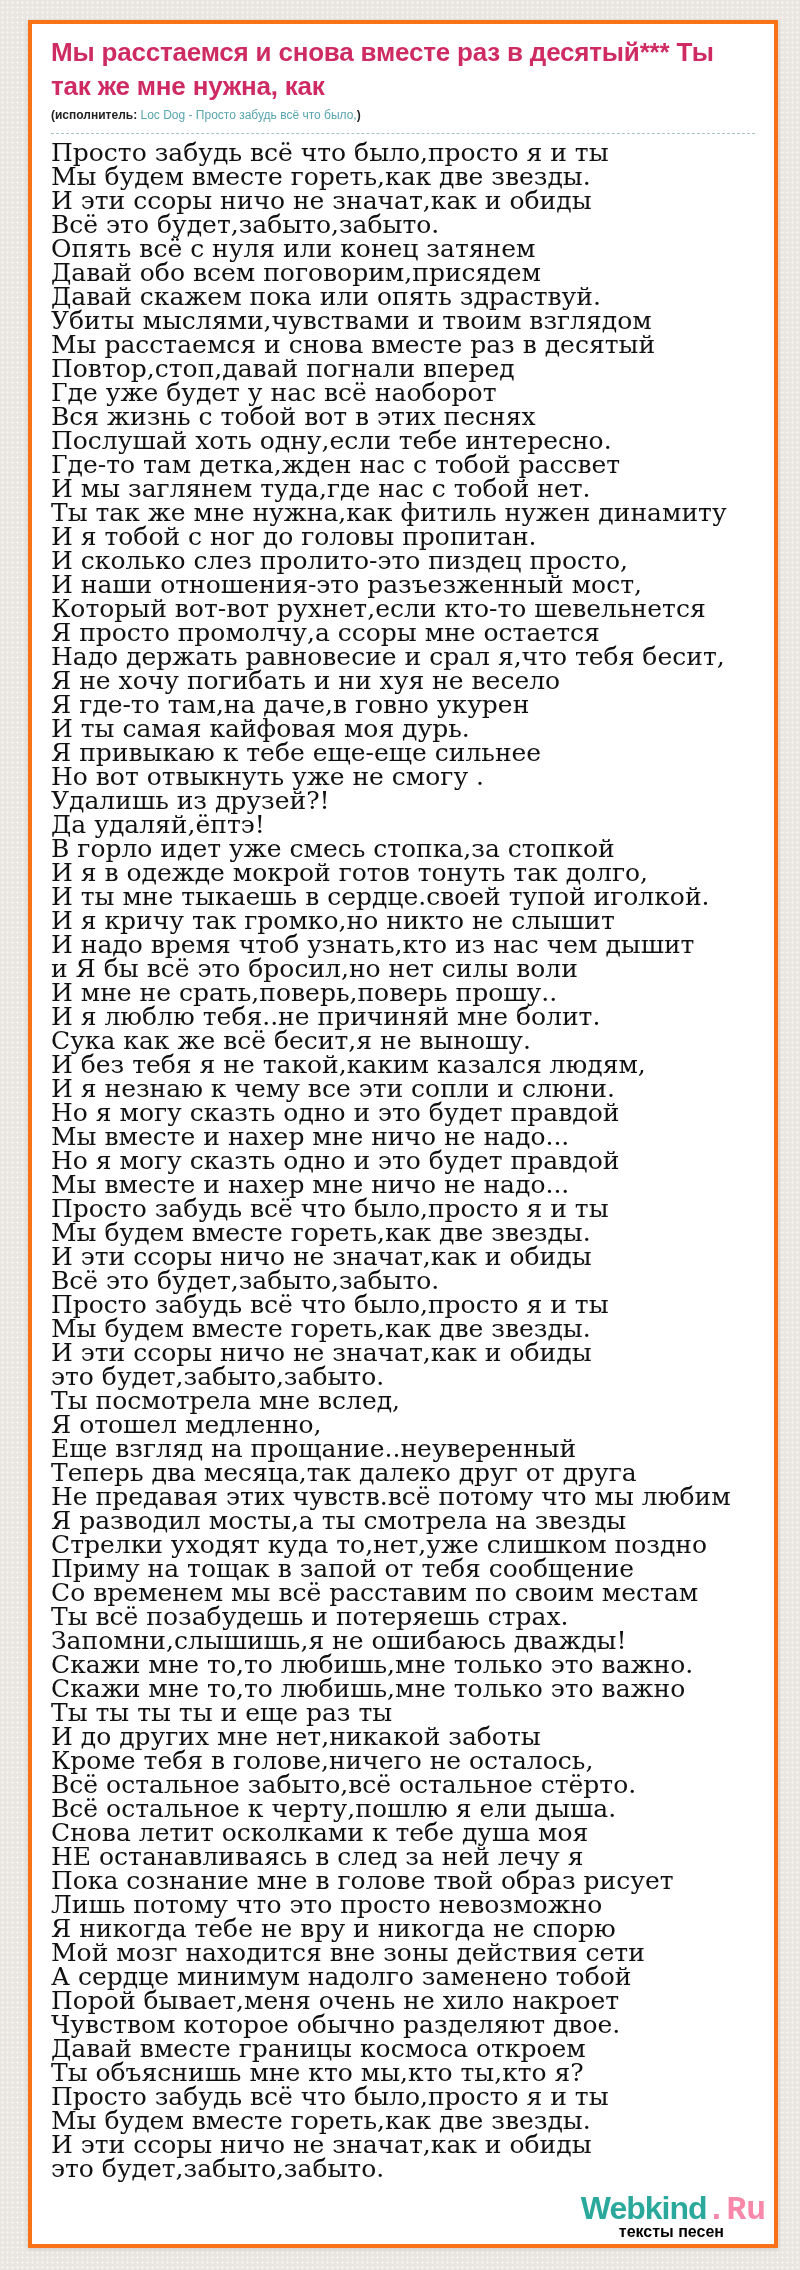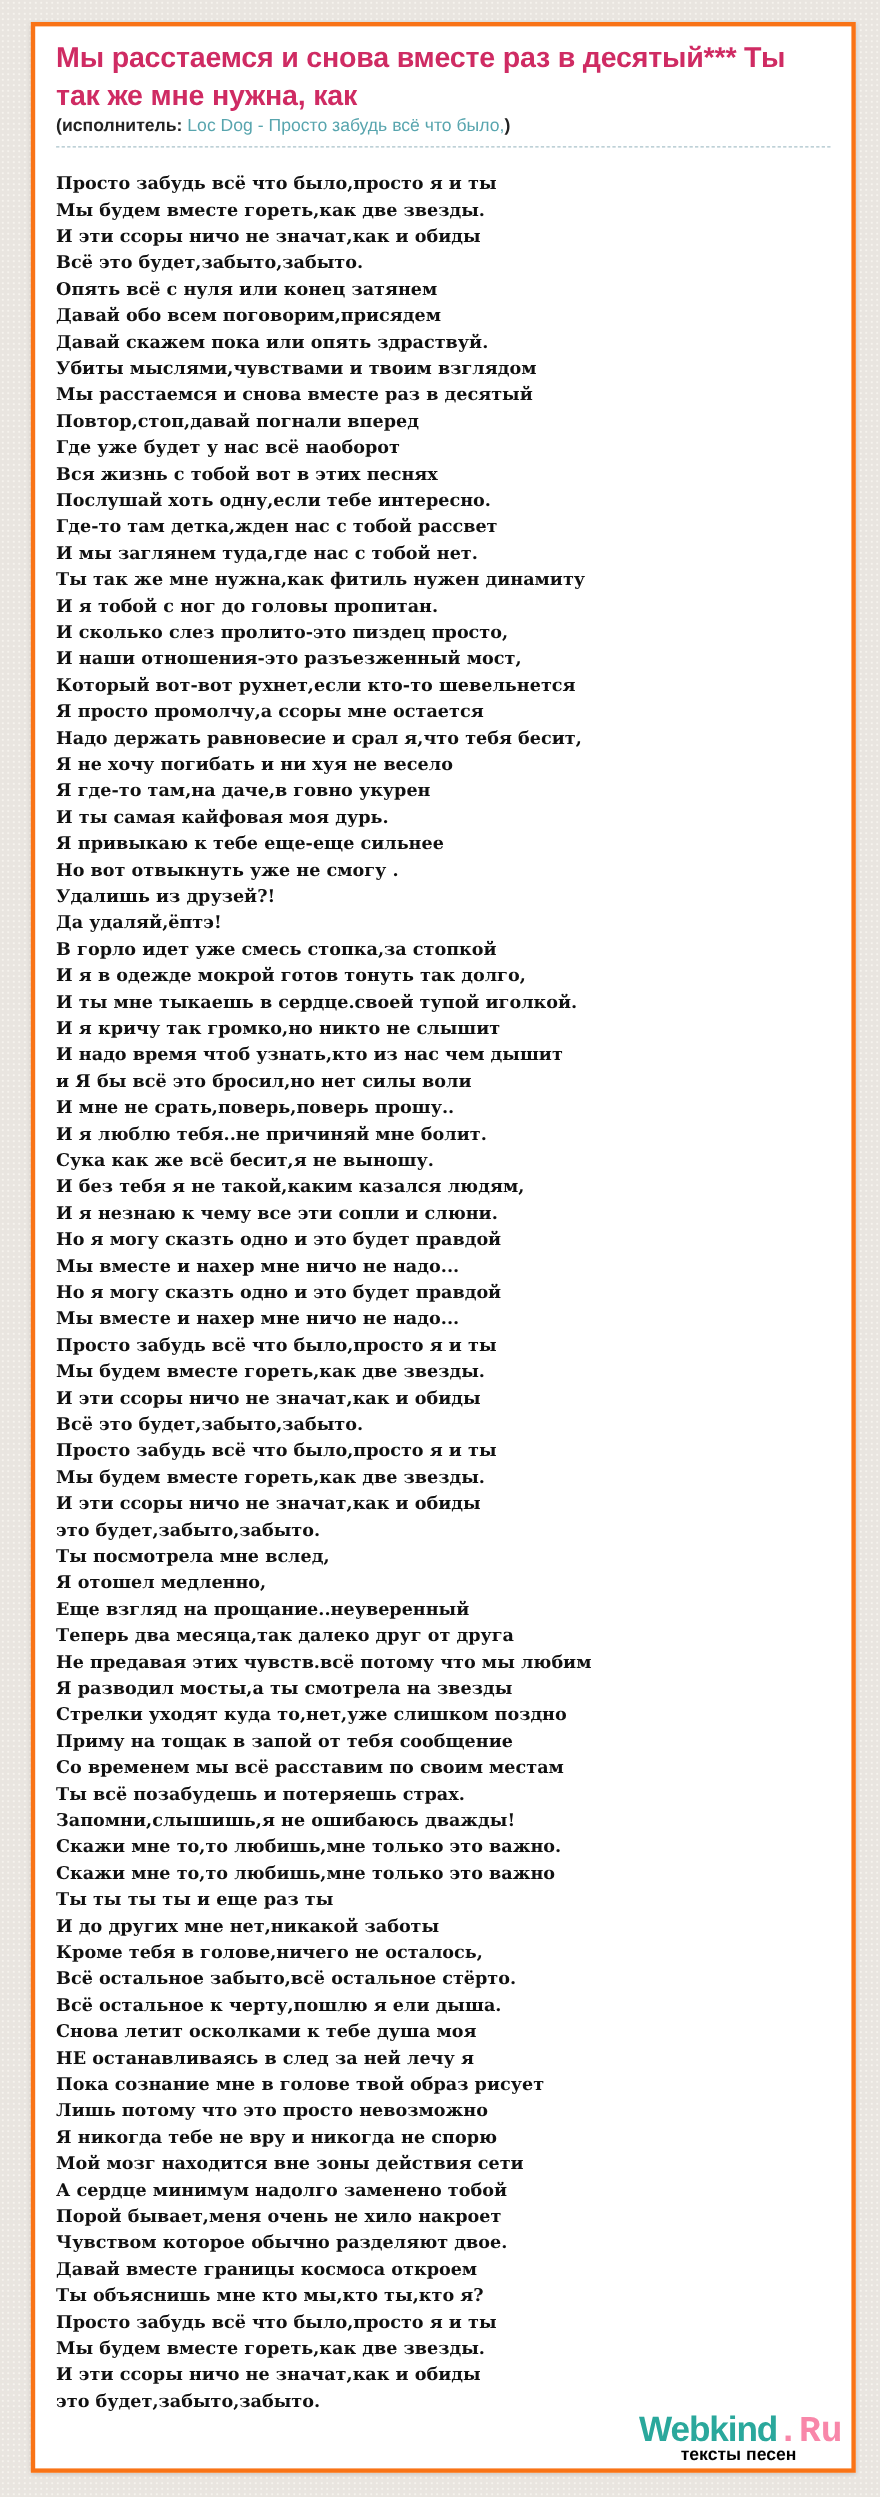--- a/index.html
+++ b/index.html
@@ -14,30 +14,30 @@
     position:absolute;left:28px;top:20px;width:750px;height:2228px;
     background:#ffffff;border:4px solid #f97316;box-sizing:border-box;
     box-shadow:0 1px 4px rgba(0,0,0,0.14);
   }
   .inner{padding:11px 19px 0 19px;}
   .song-title{
     margin:0;font-size:26px;line-height:34px;font-weight:bold;
     color:#cf2b63;letter-spacing:-0.2px;
   }
   .artist-line{
-    font-size:16px;line-height:20px;font-weight:bold;color:#222222;
+    font-size:12px;line-height:20px;font-weight:bold;color:#222222;
     padding:2px 0 8px 0;border-bottom:1px dashed #a9c2ca;
   }
   .artist-line a{
     color:#58a5ae;font-weight:normal;text-decoration:none;cursor:pointer;
   }
   .lyrics{
-    margin-top:21px;
+    margin-top:7px;
     font-family:"DejaVu Serif","Liberation Serif",serif;
-    font-weight:bold;font-size:16px;line-height:24px;color:#111111;
+    font-weight:normal;font-size:25px;line-height:24px;color:#111111;
   }
   .lyric-line{white-space:pre;}
   .logo{
     position:absolute;right:8px;bottom:4px;text-align:right;
     line-height:1;text-decoration:none;display:block;cursor:pointer;
   }
   .logo-main{font-size:32px;font-weight:bold;color:#2aa89c;letter-spacing:-1px;}
   .logo-suffix{font-size:33px;font-weight:bold;color:#f887a9;font-family:Liberation Mono, monospace;}
   .logo-tagline{
     font-size:16px;font-weight:bold;color:#000000;

